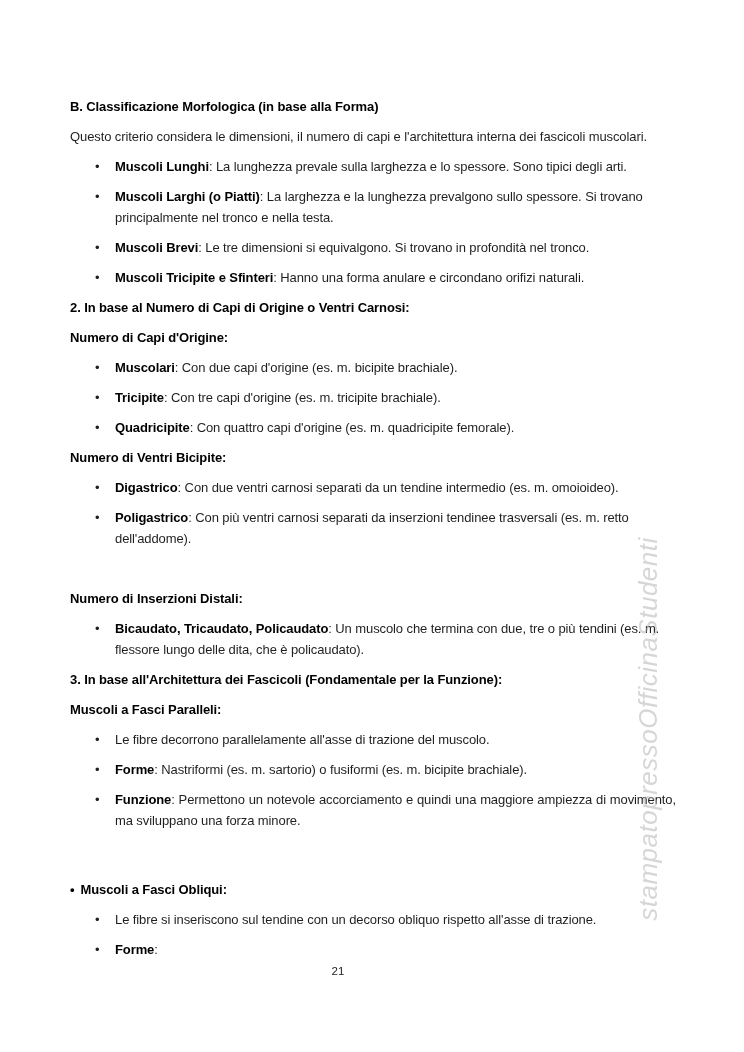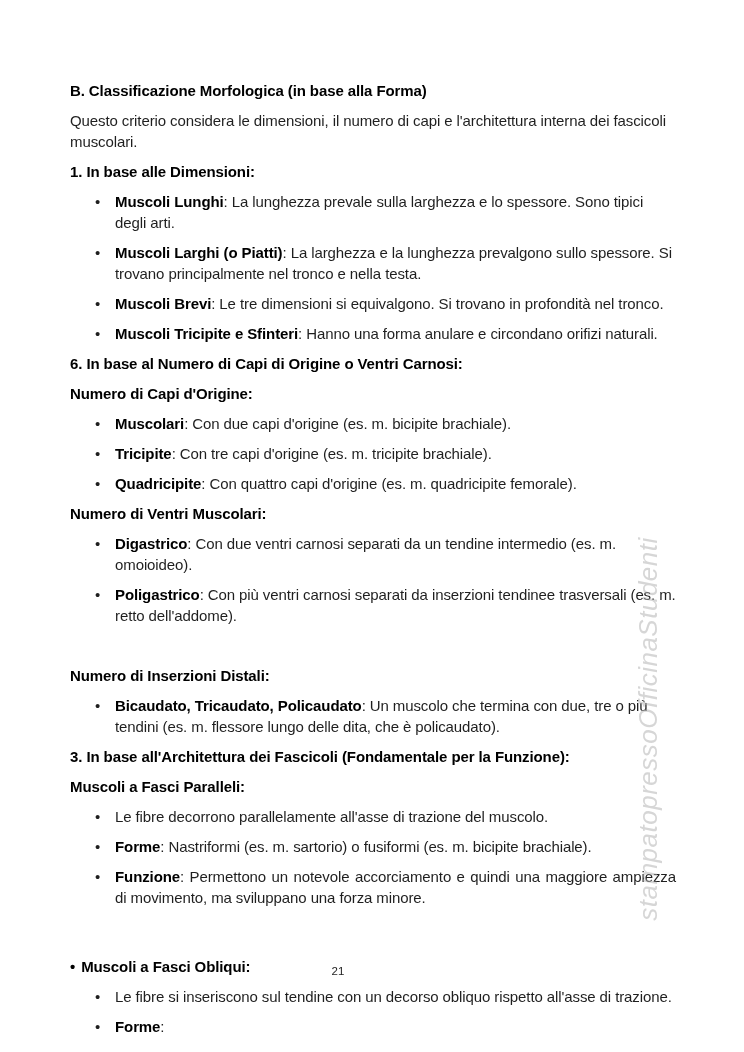--- a/index.html
+++ b/index.html
@@ -11,25 +11,25 @@
     position: relative;
     width: 744px;
     height: 1052px;
     background: #ffffff;
     overflow: hidden;
     font-family: "Liberation Sans", sans-serif;
     color: #1f1f1f;
   }
   .content {
     position: absolute;
-    top: 80px;
+    top: 96px;
     left: 70px;
     width: 606px;
     z-index: 1;
-    font-size: 15px;
+    font-size: 13px;
     letter-spacing: -0.1px;
   }
   .block {
     line-height: 21px;
     margin-bottom: 9px;
   }
   .block.heading {
     font-weight: 700;
     color: #000000;
   }
@@ -88,31 +88,30 @@
   }
 </style>
 </head>
 <body>
 
 <div class="page">
   <div class="watermark">stampatopressoOfficinaStudenti</div>
   <div class="content" id="doc-blocks">
       <div class="block heading">B. Classificazione Morfologica (in base alla Forma)</div>
       <div class="block paragraph">Questo criterio considera le dimensioni, il numero di capi e l'architettura interna dei fascicoli muscolari.</div>
-      <div class="block heading">1. In base alle Dimensioni:</div>
       <div class="block bullet"><span class="dot">•</span><span class="txt"><b>Muscoli Lunghi</b>: La lunghezza prevale sulla larghezza e lo spessore. Sono tipici degli arti.</span></div>
       <div class="block bullet"><span class="dot">•</span><span class="txt"><b>Muscoli Larghi (o Piatti)</b>: La larghezza e la lunghezza prevalgono sullo spessore. Si trovano principalmente nel tronco e nella testa.</span></div>
       <div class="block bullet"><span class="dot">•</span><span class="txt"><b>Muscoli Brevi</b>: Le tre dimensioni si equivalgono. Si trovano in profondità nel tronco.</span></div>
       <div class="block bullet"><span class="dot">•</span><span class="txt"><b>Muscoli Tricipite e Sfinteri</b>: Hanno una forma anulare e circondano orifizi naturali.</span></div>
-      <div class="block heading">6. In base al Numero di Capi di Origine o Ventri Carnosi:</div>
+      <div class="block heading">2. In base al Numero di Capi di Origine o Ventri Carnosi:</div>
       <div class="block heading">Numero di Capi d'Origine:</div>
       <div class="block bullet"><span class="dot">•</span><span class="txt"><b>Muscolari</b>: Con due capi d'origine (es. m. bicipite brachiale).</span></div>
       <div class="block bullet"><span class="dot">•</span><span class="txt"><b>Tricipite</b>: Con tre capi d'origine (es. m. tricipite brachiale).</span></div>
       <div class="block bullet"><span class="dot">•</span><span class="txt"><b>Quadricipite</b>: Con quattro capi d'origine (es. m. quadricipite femorale).</span></div>
-      <div class="block heading">Numero di Ventri Muscolari:</div>
+      <div class="block heading">Numero di Ventri Bicipite:</div>
       <div class="block bullet"><span class="dot">•</span><span class="txt"><b>Digastrico</b>: Con due ventri carnosi separati da un tendine intermedio (es. m. omoioideo).</span></div>
       <div class="block bullet"><span class="dot">•</span><span class="txt"><b>Poligastrico</b>: Con più ventri carnosi separati da inserzioni tendinee trasversali (es. m. retto dell'addome).</span></div>
       <div class="block spacer"></div>
       <div class="block heading">Numero di Inserzioni Distali:</div>
       <div class="block bullet"><span class="dot">•</span><span class="txt"><b>Bicaudato, Tricaudato, Policaudato</b>: Un muscolo che termina con due, tre o più tendini (es. m. flessore lungo delle dita, che è policaudato).</span></div>
       <div class="block heading">3. In base all'Architettura dei Fascicoli (Fondamentale per la Funzione):</div>
       <div class="block heading">Muscoli a Fasci Paralleli:</div>
       <div class="block bullet"><span class="dot">•</span><span class="txt">Le fibre decorrono parallelamente all'asse di trazione del muscolo.</span></div>
       <div class="block bullet"><span class="dot">•</span><span class="txt"><b>Forme</b>: Nastriformi (es. m. sartorio) o fusiformi (es. m. bicipite brachiale).</span></div>
       <div class="block bullet justify">

